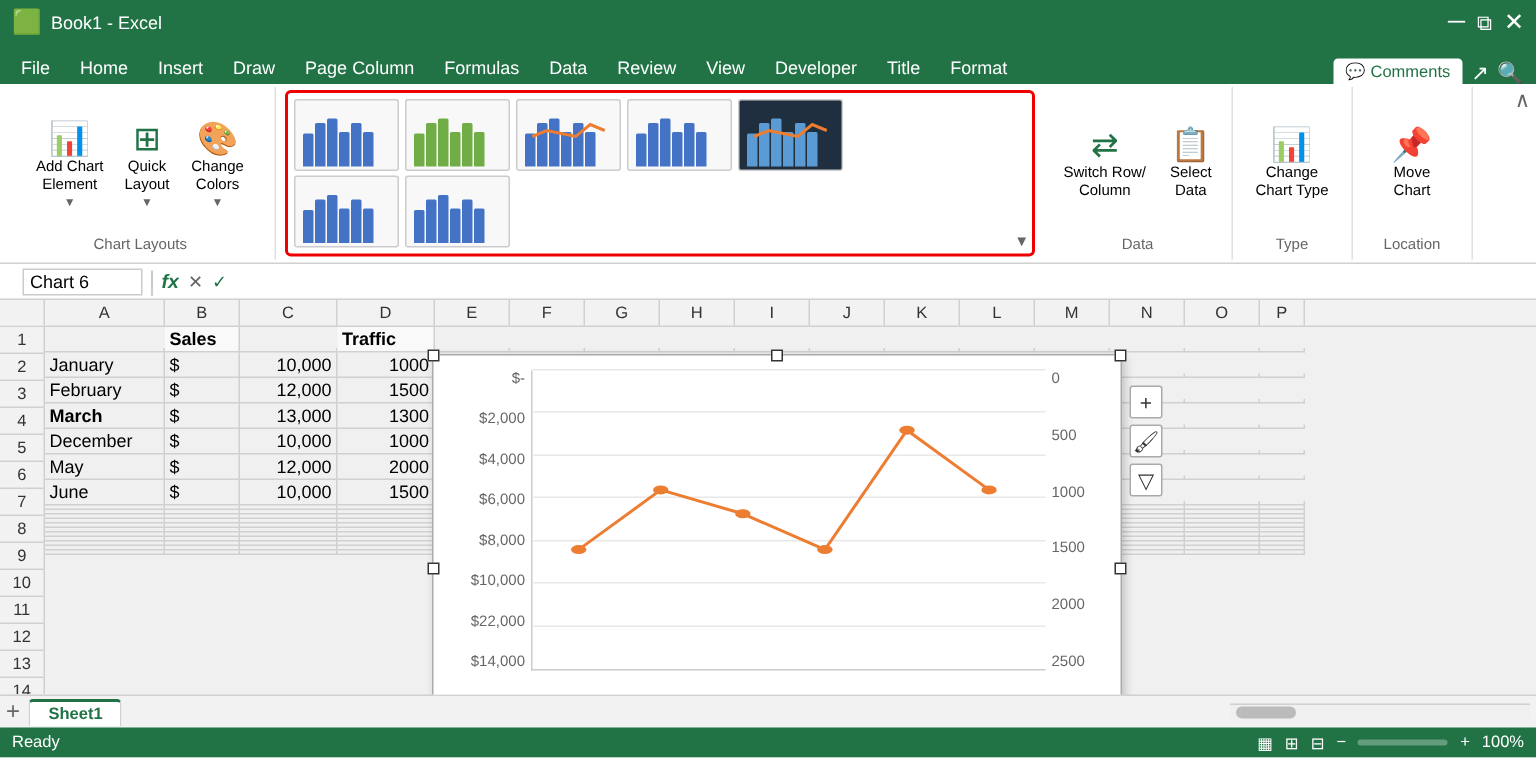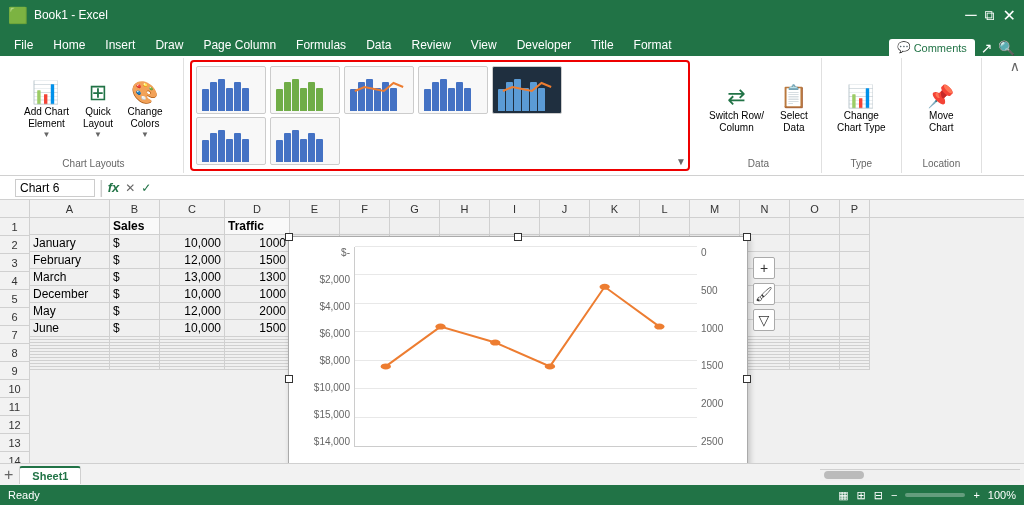--- a/index.html
+++ b/index.html
@@ -213,20 +213,21 @@
       display: flex;
       flex-direction: column;
       flex: 1;
       overflow: hidden;
       position: relative;
     }
 
     .grid-row {
       display: flex;
       flex-shrink: 0;
+      align-items: flex-end;
     }
     .cell {
       border-right: 1px solid #d0d0d0;
       border-bottom: 1px solid #d0d0d0;
       padding: 1px 3px;
       font-size: 12px;
       flex-shrink: 0;
       overflow: hidden;
       white-space: nowrap;
       display: flex;
@@ -689,21 +690,21 @@
           <div class="cell" style="width:50px;"></div>
           <div class="cell" style="width:50px;"></div>
           <div class="cell" style="width:50px;"></div>
           <div class="cell" style="width:50px;"></div>
           <div class="cell" style="width:50px;"></div>
           <div class="cell" style="width:50px;"></div>
           <div class="cell" style="width:30px;"></div>
         </div>
 
         <div class="grid-row">
-          <div class="cell" style="width:80px;">March</div>
+          <div class="cell" style="width:80px;font-weight:bold;">March</div>
           <div class="cell" style="width:50px;">$</div>
           <div class="cell" style="width:65px; justify-content:flex-end;">13,000</div>
           <div class="cell" style="width:65px; justify-content:flex-end;">1300</div>
           <div class="cell" style="width:50px;"></div>
           <div class="cell" style="width:50px;"></div>
           <div class="cell" style="width:50px;"></div>
           <div class="cell" style="width:50px;"></div>
           <div class="cell" style="width:50px;"></div>
           <div class="cell" style="width:50px;"></div>
           <div class="cell" style="width:50px;"></div>
@@ -983,21 +984,21 @@
             <div class="chart-action-btn" title="Chart Styles">🖌</div>
             <div class="chart-action-btn" title="Chart Filters">▽</div>
           </div>
 
           <div class="chart-container">
 
             <div class="chart-inner">
 
               <div class="y-axis-left">
                 <div>$14,000</div>
-                <div>$15,000</div>
+                <div>$22,000</div>
                 <div>$10,000</div>
                 <div>$8,000</div>
                 <div>$6,000</div>
                 <div>$4,000</div>
                 <div>$2,000</div>
                 <div>$-</div>
               </div>
 
               <div class="chart-plot-area" id="plotArea">
 

